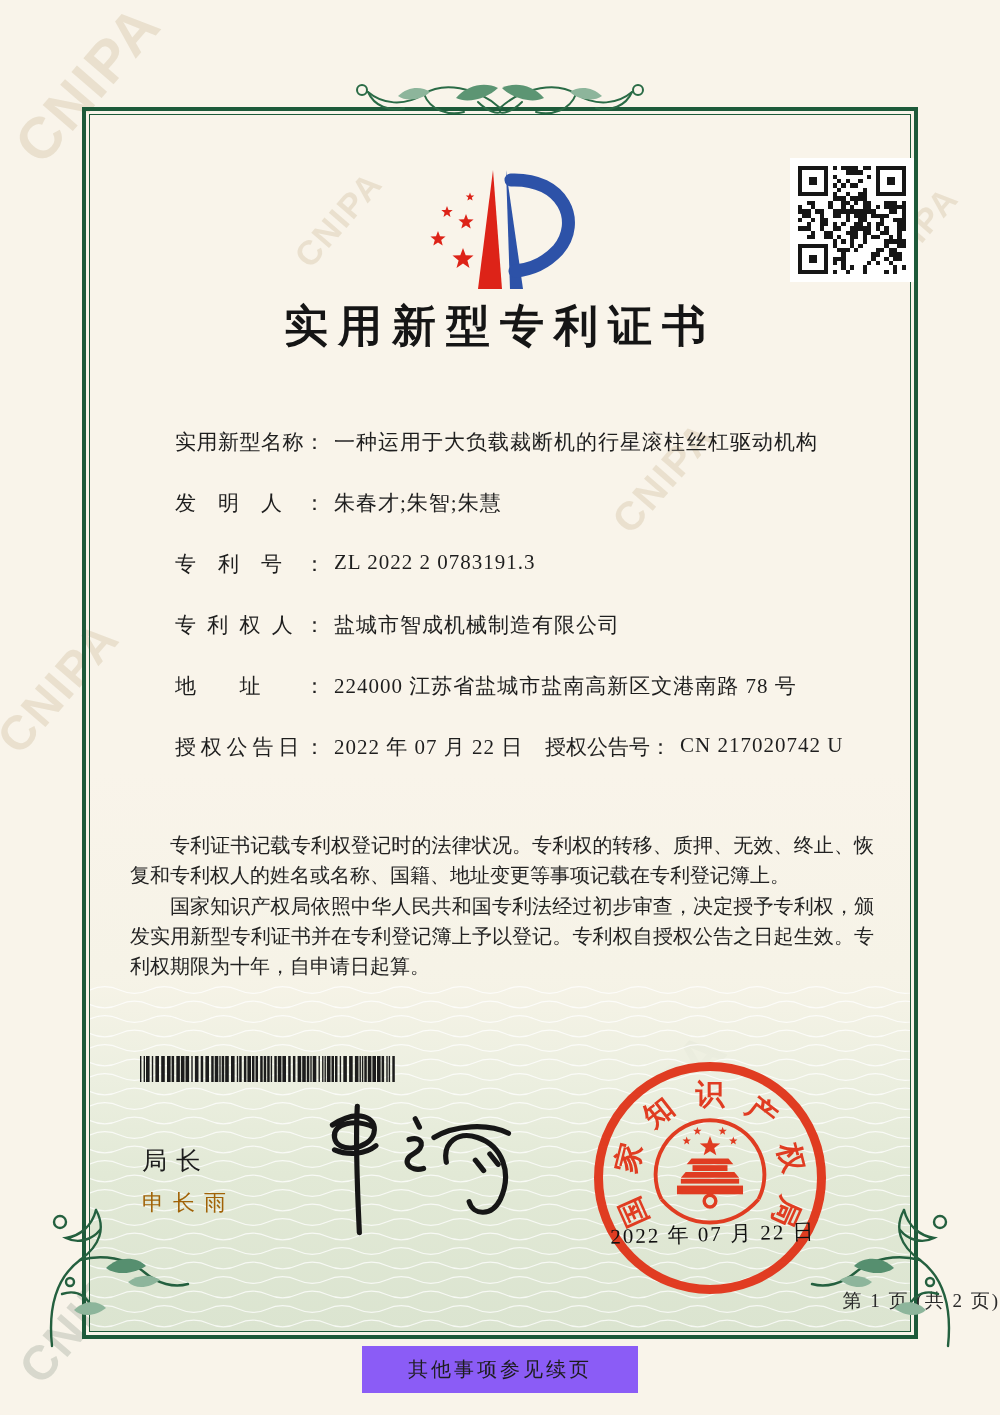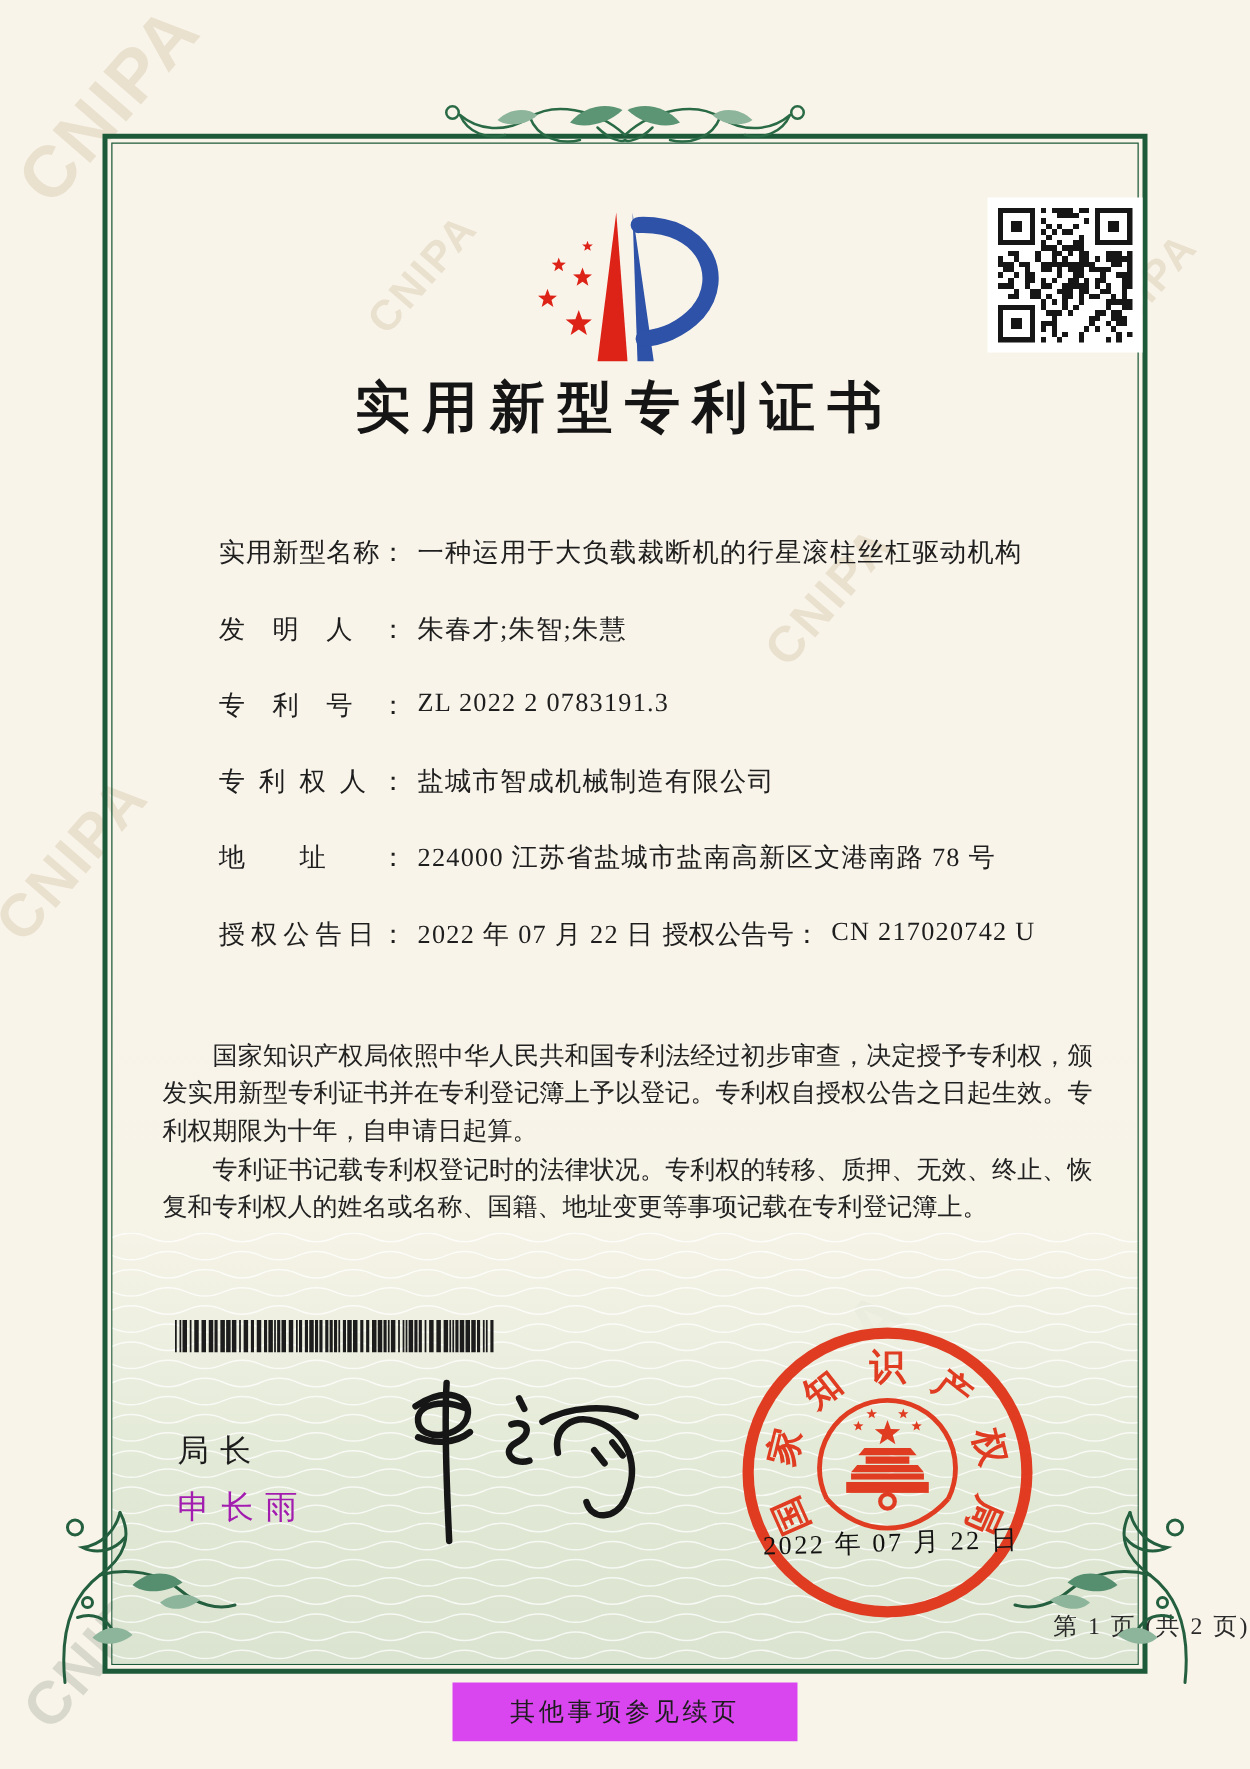--- a/index.html
+++ b/index.html
@@ -25,46 +25,46 @@
   .qr-box{position:absolute;left:790px;top:158px;width:124px;height:124px;background:#fff;z-index:4;}
   .qr-box svg{position:absolute;inset:8px;width:108px;height:108px;}
   .title{position:absolute;left:0;top:297px;width:100%;text-align:center;font-size:44px;font-weight:bold;
          color:#151515;letter-spacing:10px;z-index:4;}
 
   
   .fields{position:absolute;left:143px;top:428px;width:740px;z-index:4;font-size:21px;color:#1e1e1e;}
   .frow{display:flex;height:22px;margin-bottom:39px;position:relative;white-space:nowrap;margin-left:32px;}
   .flabel{display:inline-block;width:150px;text-align:justify;text-align-last:justify;flex:0 0 150px;}
   .fvalue{margin-left:9px;letter-spacing:1px;}
-  .grant-no-group{position:absolute;left:355px;top:0;display:flex;}
+  .grant-no-group{position:absolute;left:370px;top:0;display:flex;}
   .flabel-plain{display:inline-block;}
 
   
   .body-text{position:absolute;left:130px;top:830px;width:744px;z-index:4;font-size:20px;line-height:30px;
              color:#222;text-align:justify;}
   .body-text p{margin:0 0 1px 0;text-indent:2em;}
 
   
   .barcode{position:absolute;left:140px;top:1056px;width:262px;height:26px;z-index:4;}
   .director-title{position:absolute;left:142px;top:1144px;font-size:25px;letter-spacing:9px;color:#1c1c1c;z-index:5;}
-  .director-name{position:absolute;left:142px;top:1188px;font-size:26px;letter-spacing:9px;color:#a21caf;z-index:5;font-family:Liberation Mono, monospace;}
+  .director-name{position:absolute;left:142px;top:1188px;font-size:22px;letter-spacing:9px;color:#a16207;z-index:5;font-family:Liberation Mono, monospace;}
   .signature{position:absolute;left:282px;top:1096px;width:250px;height:145px;z-index:5;}
 
   
   .seal{position:absolute;left:594px;top:1062px;width:232px;height:232px;z-index:5;opacity:.95;}
   .seal-ring{position:absolute;inset:0;border:9px solid #e03318;border-radius:50%;}
   .seal-char{position:absolute;left:50%;top:50%;width:34px;height:34px;margin:-17px 0 0 -17px;
              text-align:center;font-size:29px;font-weight:bold;color:#e03318;line-height:34px;}
   .emblem{position:absolute;left:50%;top:50%;width:136px;height:136px;transform:translate(-50%,-53%);}
   .seal-date{position:absolute;left:608px;top:1220px;width:210px;text-align:center;font-size:21px;
              letter-spacing:2px;color:#111;z-index:6;transform:rotate(-1.5deg);}
 
   .page-info{position:absolute;left:0;top:1288px;width:100%;text-align:right;font-size:19px;
              color:#2a2a2a;letter-spacing:2px;z-index:4;}
-  .note-box{position:absolute;left:50%;top:1346px;transform:translateX(-50%);background:#d946ef;
+  .note-box{position:absolute;left:50%;top:1346px;transform:translateX(-50%);background:#8b5cf6;
             padding:10px 46px;font-size:20px;letter-spacing:3px;color:#1c1c1c;z-index:4;}
 
   
   .flourish-top{position:absolute;left:338px;top:72px;width:324px;height:72px;z-index:6;}
   .flourish-bl{position:absolute;left:40px;top:1198px;width:150px;height:150px;z-index:6;}
   .flourish-br{position:absolute;left:810px;top:1198px;width:150px;height:150px;z-index:6;}
 </style>
 </head>
 <body>
 
@@ -412,22 +412,22 @@
       <span class="flabel">授权公告日：</span>
       <span class="fvalue">2022 年 07 月 22 日</span>
       <span class="grant-no-group">
         <span class="flabel-plain">授权公告号：</span>
         <span class="fvalue">CN 217020742 U</span>
       </span>
     </div>
   </div>
 
   <div class="body-text">
+    <p>专利证书记载专利权登记时的法律状况。专利权的转移、质押、无效、终止、恢复和专利权人的姓名或名称、国籍、地址变更等事项记载在专利登记簿上。</p>
     <p>国家知识产权局依照中华人民共和国专利法经过初步审查，决定授予专利权，颁发实用新型专利证书并在专利登记簿上予以登记。专利权自授权公告之日起生效。专利权期限为十年，自申请日起算。</p>
-    <p>专利证书记载专利权登记时的法律状况。专利权的转移、质押、无效、终止、恢复和专利权人的姓名或名称、国籍、地址变更等事项记载在专利登记簿上。</p>
   </div>
 
   <svg class="barcode" viewBox="0 0 262 26" preserveAspectRatio="none">
       <g fill="#1c1c1c">
         <rect x="0.0" y="0" width="1.4" height="26"></rect>
         <rect x="3.6" y="0" width="1.4" height="26"></rect>
         <rect x="6.0" y="0" width="3.6" height="26"></rect>
         <rect x="11.8" y="0" width="1.4" height="26"></rect>
         <rect x="15.4" y="0" width="3.6" height="26"></rect>
         <rect x="21.2" y="0" width="3.6" height="26"></rect>

